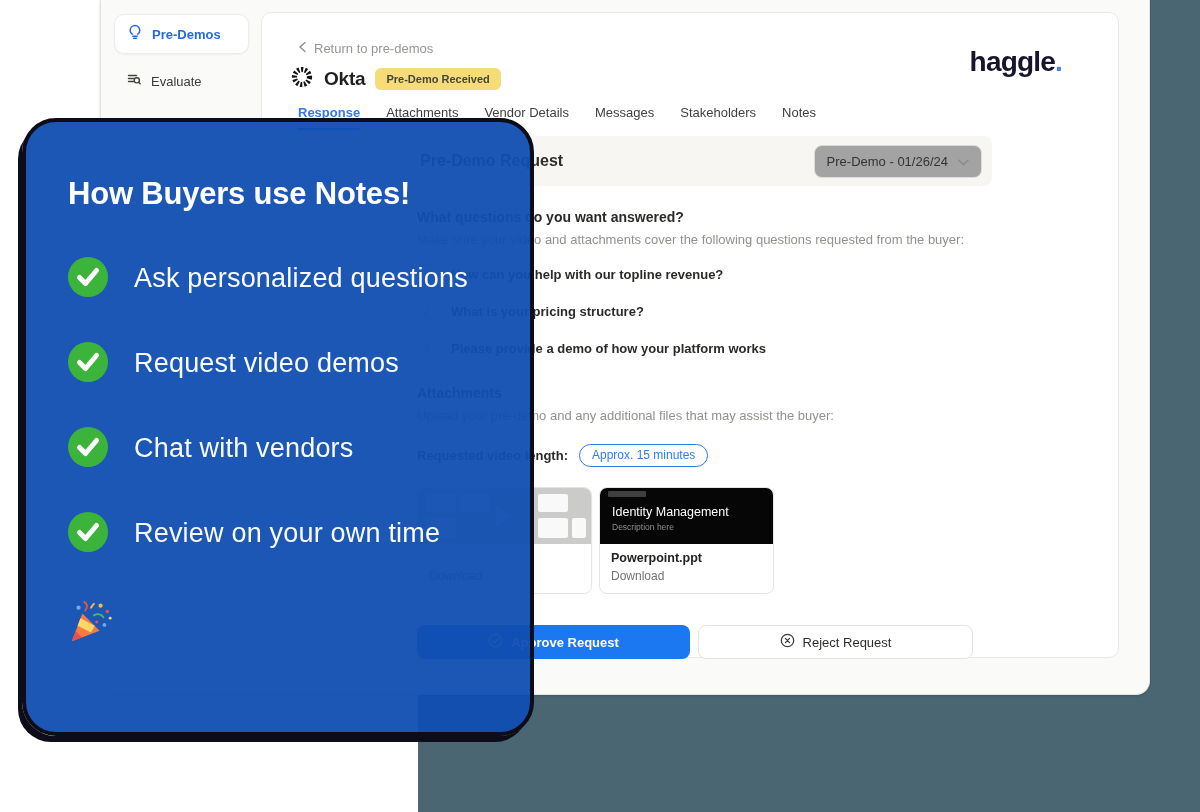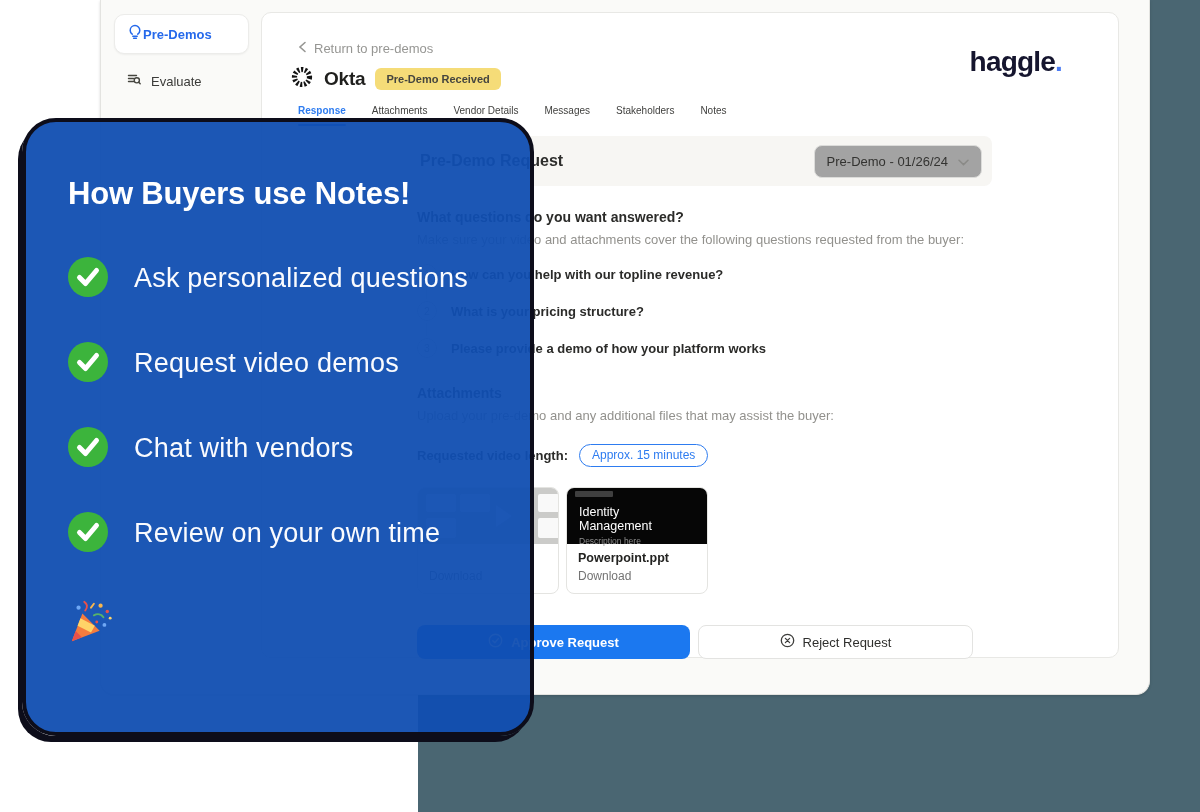--- a/index.html
+++ b/index.html
@@ -10,21 +10,21 @@
   
   .teal-backdrop { position:absolute; left:418px; top:0; width:782px; height:812px; background:#4A6672; }
 
   
   .app-window { position:absolute; left:100px; top:0; width:1050px; height:695px;
     background:#FAFAF8; border:1px solid #E3E3E0; border-top:none;
     border-radius:0 0 14px 14px; box-shadow:0 1px 3px rgba(0,0,0,.15); }
 
   
   .sidebar { position:absolute; left:0; top:0; width:160px; height:100%; }
-  .side-item-card { display:flex; align-items:center; margin:14px 12px 0 13px;
+  .side-item-card { display:flex; align-items:center; gap:9px; margin:14px 12px 0 13px;
     background:#fff; border:1px solid #ECECEA; border-radius:10px; padding:9px 12px;
     box-shadow:0 1px 2px rgba(0,0,0,.05); cursor:pointer; }
   .side-item-card .lbl { color:#2569EB; font-size:13px; font-weight:700; }
   .side-item-plain { display:flex; align-items:center; gap:9px; margin:17px 12px 0 25px; cursor:pointer; }
   .side-item-plain .lbl { color:#3B3B39; font-size:13px; font-weight:500; }
 
   
   .content-card { position:absolute; left:160px; top:12px; width:858px; height:646px;
     background:#fff; border:1px solid #E8E8E5; border-radius:10px; }
 
@@ -33,21 +33,21 @@
 
   .vendor-row { position:absolute; top:52px; left:28px; display:flex; align-items:center; gap:10px; }
   .vendor-name { font-size:19px; font-weight:700; color:#1F1F1D; letter-spacing:-0.2px; }
   .status-badge { background:#F5DC78; color:#45453F; font-size:11px; font-weight:700;
     padding:5px 11px; border-radius:6px; }
 
   .brand-logo { position:absolute; top:33px; right:56px; font-size:28px; font-weight:800;
     color:#15152E; letter-spacing:-0.8px; }
   .brand-logo .dot { color:#4C7CF3; }
 
-  .tabs { position:absolute; top:92px; left:36px; display:flex; gap:26px; font-size:10px;text-align:right; }
+  .tabs { position:absolute; top:92px; left:36px; display:flex; gap:26px; font-size:13px;text-align:right; }
   .tab { color:#3F3F3D; cursor:pointer; padding-bottom:10px; position:relative; }
   .tab.active { color:#2E7CF0; font-weight:700; }
   .tab.active::after { content:""; position:absolute; left:0; right:0; bottom:0; height:2.5px;
     background:#2E7CF0; border-radius:2px; }
 
   
   .main-col { position:absolute; left:145px; top:123px; width:585px; }
   .header-band { height:50px; background:#F7F6F3; border-radius:8px; display:flex;
     align-items:center; justify-content:space-between; padding:0 10px 0 13px; }
   .band-title { font-size:16px; font-weight:700; color:#2E2E2C; }
@@ -66,21 +66,21 @@
   .q-text { font-size:13px; font-weight:700; color:#2B2B29; }
   .q-connector { width:1.4px; height:13px; background:#E3E3E0; margin:2px 0 2px 9px; }
 
   .attachments-section { margin-top:27px; }
   .video-length-row { margin-top:21px; display:flex; align-items:center; gap:11px; }
   .vl-label { font-size:13px; font-weight:700; color:#2B2B29; }
   .vl-pill { border:1.4px solid #2E7CF0; color:#2E7CF0; font-size:12px; padding:3px 12px 4px;
     border-radius:999px; background:#fff; }
 
   .files-row { margin-top:20px; display:flex; gap:7px; }
-  .file-card { width:142px; border:1px solid #E4E4E1; border-radius:8px; overflow:hidden; background:#fff; }
+  .file-card { width:175px; border:1px solid #E4E4E1; border-radius:8px; overflow:hidden; background:#fff; }
   .thumb { position:relative; height:56px; background:#CBCBC9; cursor:pointer; }
   .thumb .tile { position:absolute; background:rgba(255,255,255,.88); border-radius:2px; }
   .play-tri { position:absolute; left:78px; top:17px; width:0; height:0;
     border-left:16px solid rgba(255,255,255,.85); border-top:11px solid transparent; border-bottom:11px solid transparent; }
   .doc-header { position:relative; height:56px; background:#060606; padding:17px 12px 0; }
   .doc-tabbar { position:absolute; top:3px; left:8px; width:38px; height:6px; background:#3F3F3F; border-radius:1px; }
   .doc-title { color:#fff; font-size:12.5px; }
   .doc-desc { color:#8F8F8F; font-size:8.5px; margin-top:3px; }
   .file-footer { padding:7px 11px 9px; }
   .file-name { font-size:12.5px; font-weight:700; color:#232321; min-height:15px; }

